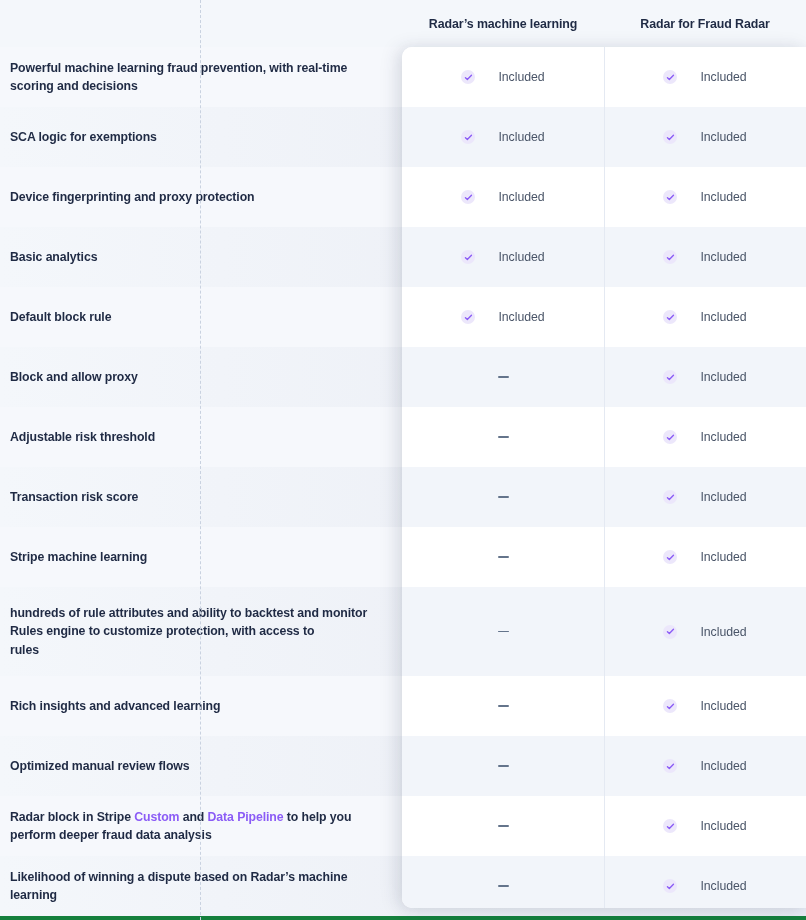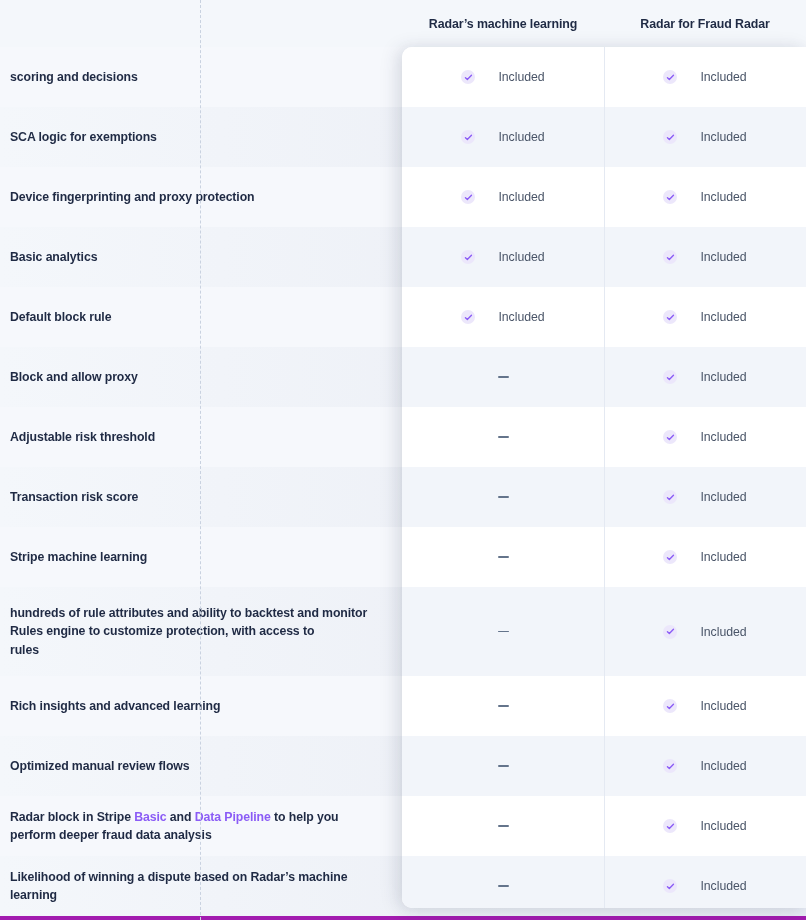--- a/index.html
+++ b/index.html
@@ -8,21 +8,21 @@
     background: #f4f7fb;
     font-family: "Liberation Sans", sans-serif;
     -webkit-font-smoothing: antialiased;
   }
 
   #page {
     position: relative;
     width: 806px;
     height: 920px;
     overflow: hidden;
-    background: #a21caf;
+    background: #15803d;
   }
 
   
   .cmp-table {
     position: absolute;
     inset: 0;
     width: 806px;
   }
 
   .cmp-row {
@@ -175,20 +175,21 @@
 
   <div class="cmp-table">
     <div id="base-rows">
         <div class="cmp-row header-row" style="height:47px">
           <div class="cell-feature"></div>
           <div class="cell-head">Radar’s machine learning</div>
           <div class="cell-head">Radar for Fraud Radar</div>
         </div>
         <div class="cmp-row plain" style="height:60px">
           <div class="cell-feature">
+            <span class="feat-line">Powerful machine learning fraud prevention, with real-time</span>
             <span class="feat-line">scoring and decisions</span>
           </div>
           <div class="cell-val">
             <span class="incl">
               <span class="check-badge">
                 <svg width="9" height="9" viewBox="0 0 10 10" aria-hidden="true">
                   <path d="M1.6 5.2 L3.7 7.3 L8.3 2.6" stroke="#8b5cf6" stroke-width="1.5" fill="none" stroke-linecap="round" stroke-linejoin="round"></path>
                 </svg>
               </span>
               <span>Included</span>
@@ -427,21 +428,21 @@
               <span class="check-badge">
                 <svg width="9" height="9" viewBox="0 0 10 10" aria-hidden="true">
                   <path d="M1.6 5.2 L3.7 7.3 L8.3 2.6" stroke="#8b5cf6" stroke-width="1.5" fill="none" stroke-linecap="round" stroke-linejoin="round"></path>
                 </svg>
               </span>
               <span>Included</span>
             </span>
           </div>
         </div>
         <div class="cmp-row plain" style="height:60px">
-          <div class="cell-feature"><span>Radar block in Stripe </span><a class="lnk">Basic</a><span> and </span><a class="lnk">Data Pipeline</a><span> to help you</span><br><span>perform deeper fraud data analysis</span></div>
+          <div class="cell-feature"><span>Radar block in Stripe </span><a class="lnk">Custom</a><span> and </span><a class="lnk">Data Pipeline</a><span> to help you</span><br><span>perform deeper fraud data analysis</span></div>
           <div class="cell-val">
             <span class="dash" title="–"></span>
           </div>
           <div class="cell-val">
             <span class="incl">
               <span class="check-badge">
                 <svg width="9" height="9" viewBox="0 0 10 10" aria-hidden="true">
                   <path d="M1.6 5.2 L3.7 7.3 L8.3 2.6" stroke="#8b5cf6" stroke-width="1.5" fill="none" stroke-linecap="round" stroke-linejoin="round"></path>
                 </svg>
               </span>

